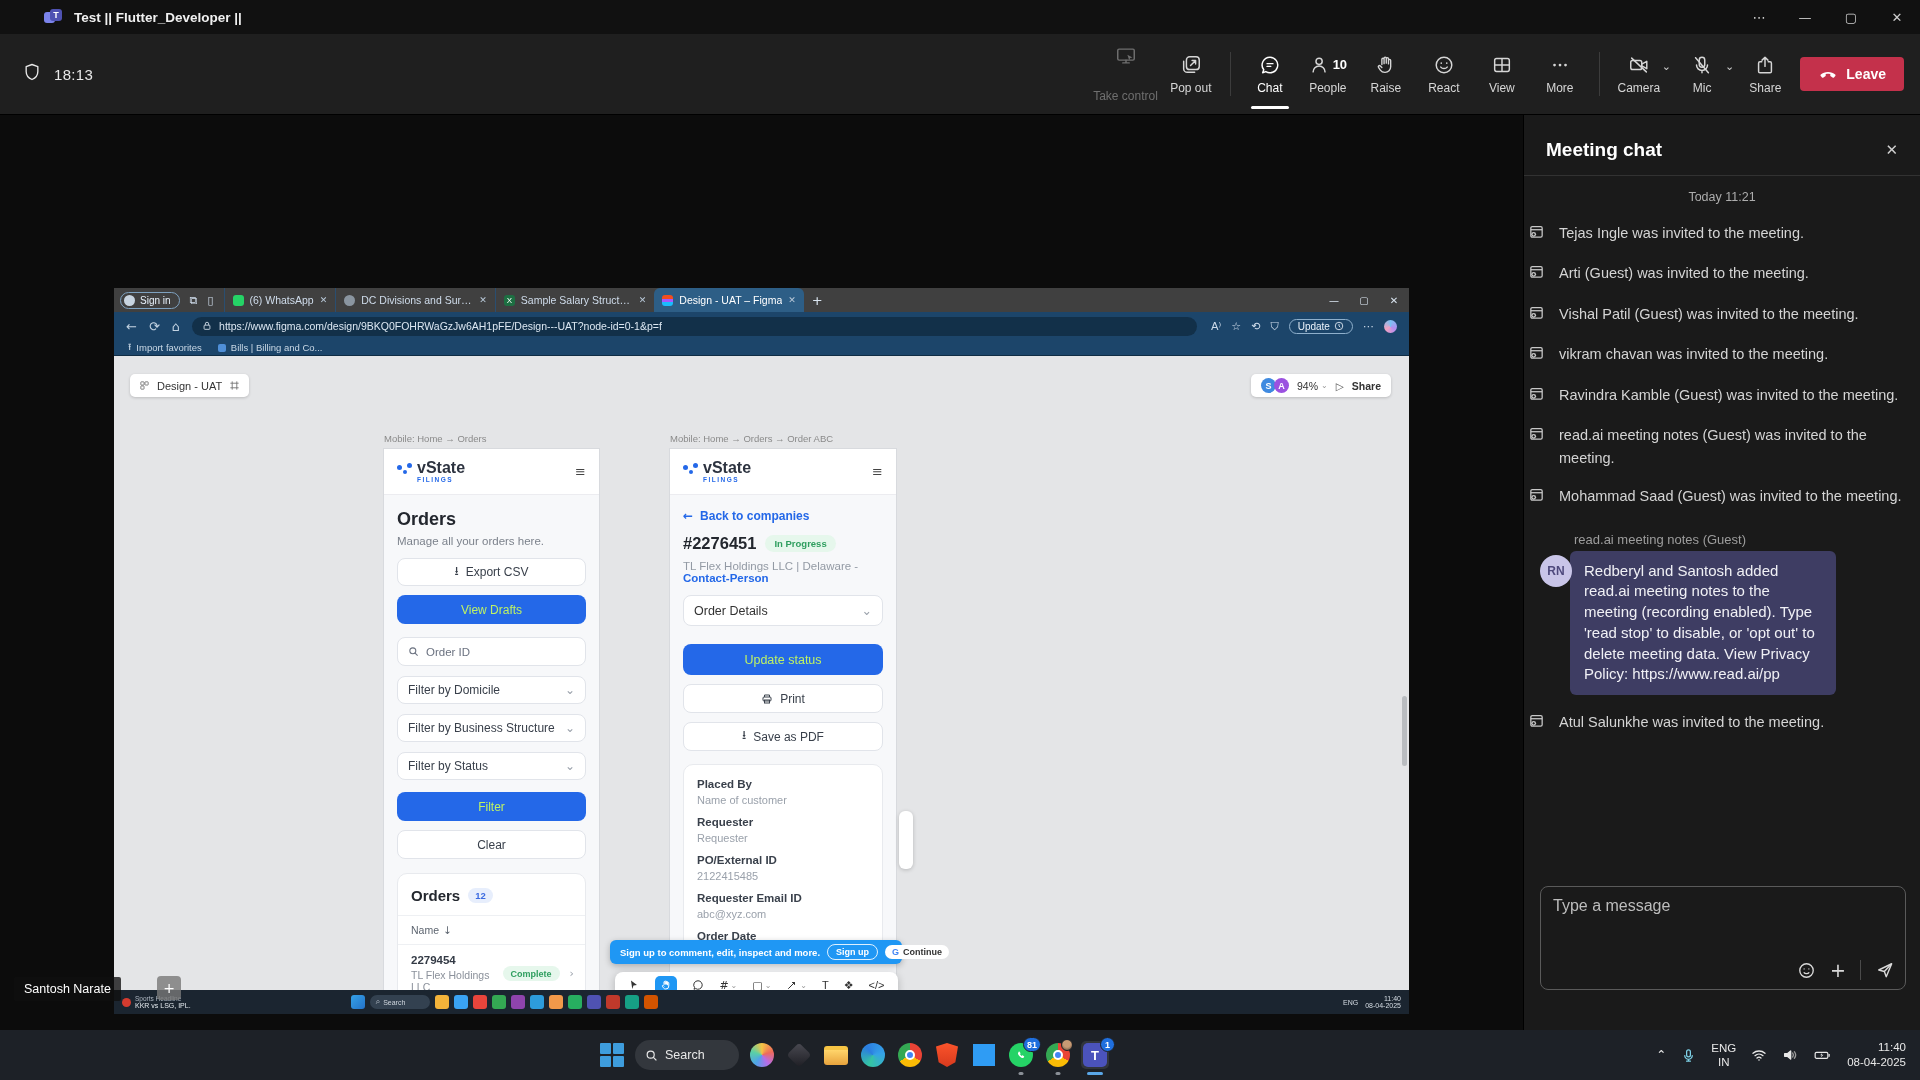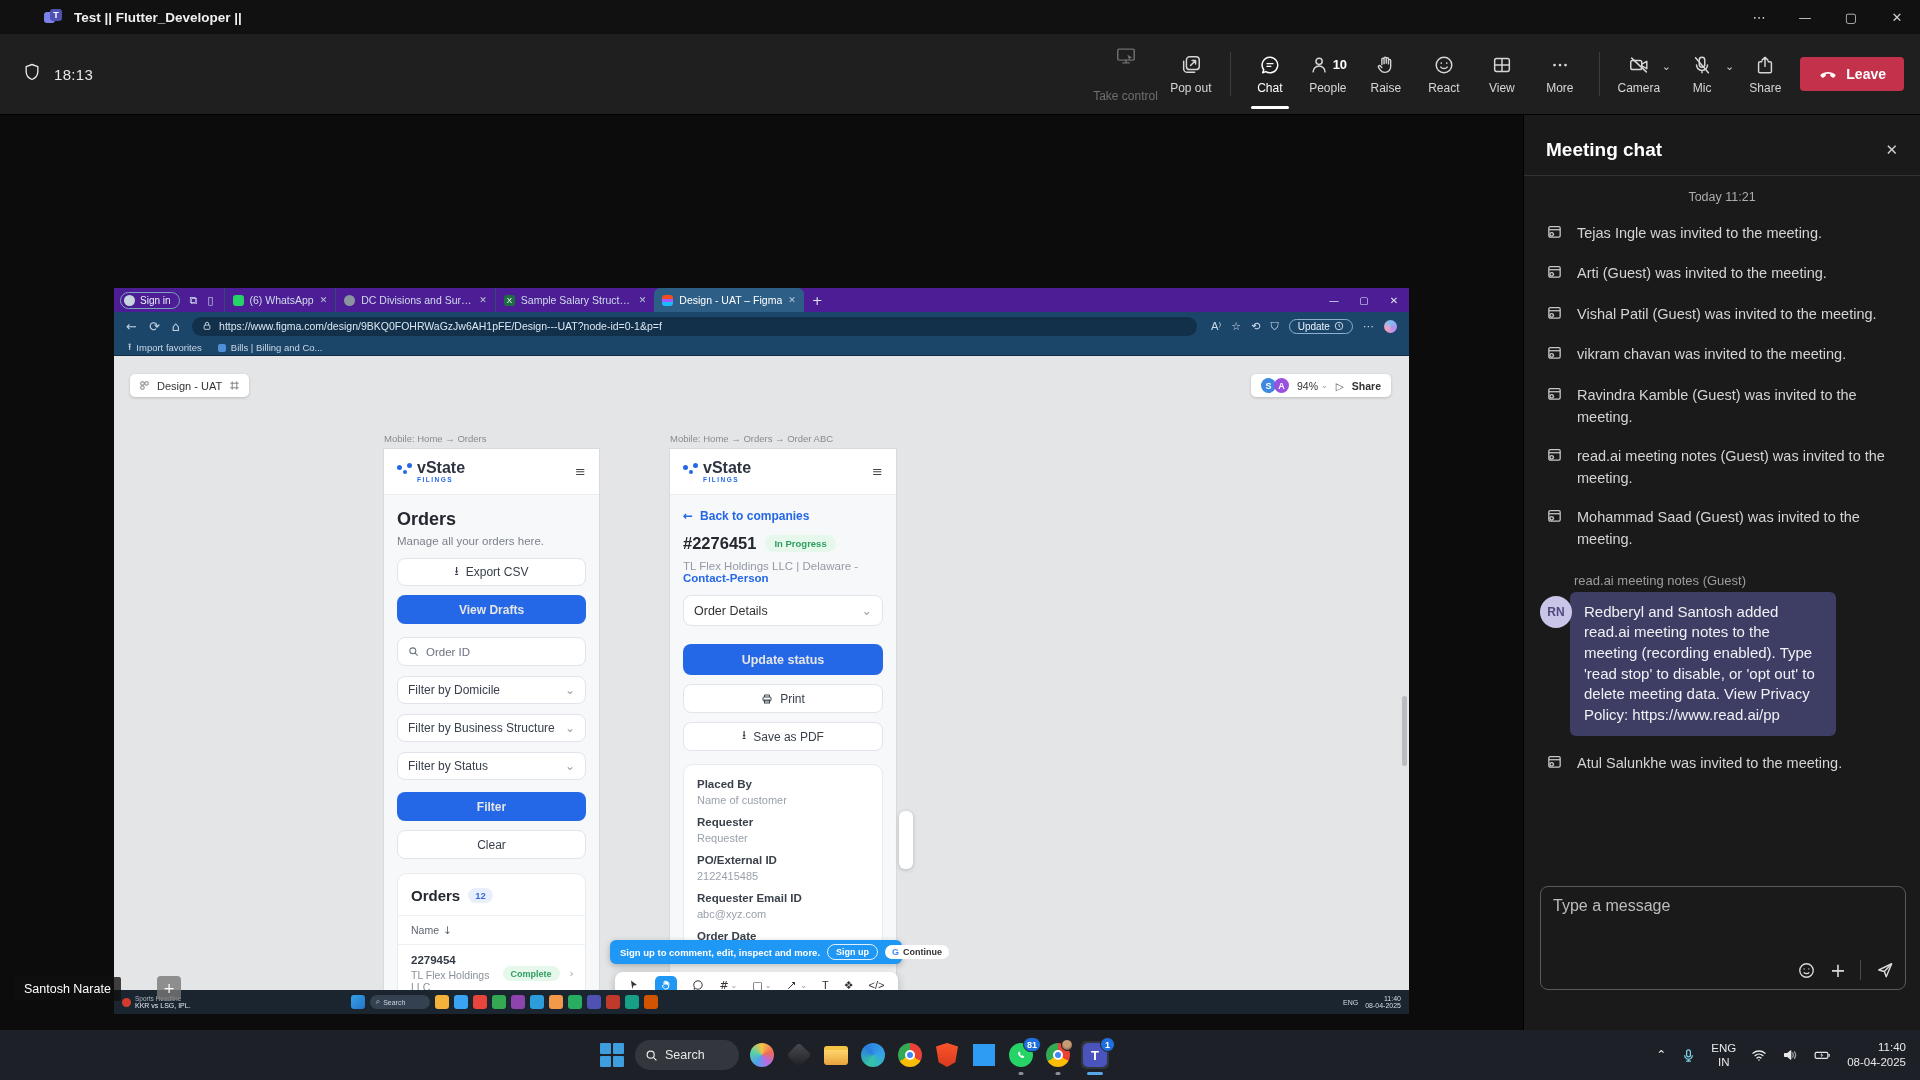--- a/index.html
+++ b/index.html
@@ -52,21 +52,21 @@
   .spot-tile { left:1160px; top:120px; width:289px; height:160px; border-radius:4px; overflow:hidden; background:radial-gradient(ellipse at 50% 60%, #31322a 0%, #181914 80%); }
   .sp-head { position:absolute; left:50%; top:26px; transform:translateX(-50%); width:52px; height:56px; border-radius:50% 50% 46% 46%; background:linear-gradient(#2e2620 18%, #c59c77 40%, #b08a66 100%); }
   .sp-body { position:absolute; left:50%; top:74px; transform:translateX(-50%); width:130px; height:90px; border-radius:34px 34px 0 0; background:linear-gradient(#6c6b4e, #50503a); }
   .mic-only { position:absolute; left:8px; bottom:8px; background:rgba(20,20,20,.72); border-radius:3px; padding:4px 6px; color:#fff; }
 
   
   .stage { left:0; top:115px; width:1523px; height:915px; background:#0c0c0c; }
 
   
   .browser { left:114px; top:288px; width:1295px; height:702px; background:#e4e5e7; overflow:hidden; }
-  .tabbar { position:absolute; left:0; top:0; width:100%; height:24px; background:#4c1d95; display:flex; align-items:center; color:#cfdceb; }
+  .tabbar { position:absolute; left:0; top:0; width:100%; height:24px; background:#404040; display:flex; align-items:center; color:#cfdceb; }
   .profile-pill { display:flex; align-items:center; gap:5px; border:1px solid #7fa2c0; border-radius:10px; height:17px; padding:0 8px 0 3px; margin-left:6px; font-size:10px; color:#e8f1fa; }
   .avatar-dot { width:11px; height:11px; border-radius:50%; background:#c8d4e0; }
   .tb-ic { font-size:11px; margin-left:10px; color:#cfdceb; }
   .tab { display:flex; align-items:center; gap:6px; height:24px; padding:0 8px; font-size:10.5px; max-width:160px; border-left:1px solid #2a4e70; }
   .tab .fav { width:11px; height:11px; border-radius:3px; flex:none; display:flex; align-items:center; justify-content:center; font-size:8px; color:#fff; }
   .tab .ttl { white-space:nowrap; overflow:hidden; text-overflow:ellipsis; max-width:112px; }
   .tab .x { font-size:9px; color:#b9c9d9; }
   .tab.active { background:#2d5e86; color:#fff; border-radius:6px 6px 0 0; border-left:none; }
   .newtab { font-size:13px; margin-left:8px; color:#dbe6f1; }
   .b-winctl { margin-left:auto; display:flex; gap:0; color:#dbe6f1; }
@@ -94,21 +94,21 @@
   .vlogo .mark { width:16px; height:14px; position:relative; margin-top:2px; }
   .vlogo .mark i { position:absolute; border-radius:50%; background:#2468e8; }
   .vlogo .w { font-size:16px; font-weight:bold; color:#2d3340; line-height:14px; }
   .vlogo .sub { font-size:6.5px; font-weight:bold; color:#2468e8; letter-spacing:1.5px; margin-top:1px; }
   .burger { margin-left:auto; color:#444; font-size:13px; letter-spacing:0; line-height:4px; }
   .mbody { padding:14px 13px 0 13px; }
   .m-title { font-size:18px; font-weight:bold; color:#23272e; }
   .m-sub { font-size:11.5px; color:#7c828c; margin-top:5px; }
   .btn { border-radius:8px; display:flex; align-items:center; justify-content:center; gap:7px; font-size:12px; }
   .btn.white { background:#fff; border:1px solid #e1e4ea; color:#39404b; }
-  .btn.blue { background:#2468e8; color:#e5e5e5; font-weight:bold; }
+  .btn.blue { background:#2468e8; color:#bef264; font-weight:normal; }
   .inputbox { background:#fff; border:1px solid #e1e4ea; border-radius:8px; height:29px; display:flex; align-items:center; padding:0 10px; gap:7px; font-size:11.5px; color:#6b7280; }
   .ddl { justify-content:flex-start !important; padding:0 10px; color:#4b5563; position:relative; }
   .ddl::after { content:"⌄"; position:absolute; right:10px; color:#9aa1ab; }
   .card { background:#fff; border:1px solid #e8eaee; border-radius:10px; }
   .ord-head { display:flex; align-items:center; gap:8px; padding:13px 13px 11px; }
   .ord-ttl { font-size:15px; font-weight:bold; color:#23272e; }
   .cnt-badge { background:#e7eefc; color:#3b6be0; font-size:9.5px; font-weight:bold; border-radius:9px; padding:2px 7px; }
   .colrow { border-top:1px solid #eef0f3; border-bottom:1px solid #eef0f3; padding:8px 13px; font-size:10.5px; color:#5d6570; }
   .orow { display:flex; align-items:center; padding:9px 11px 9px 13px; border-bottom:1px solid #f0f1f4; }
   .oid { font-size:11.5px; font-weight:bold; color:#333a45; }
@@ -147,21 +147,21 @@
   
   .presenter { left:14px; top:977px; background:rgba(15,15,15,.78); color:#fff; font-size:12.5px; padding:5px 10px; border-radius:2px; }
   .plus-chip { left:157px; top:976px; width:24px; height:24px; background:rgba(120,120,120,.8); border-radius:4px; color:#fff; display:flex; align-items:center; justify-content:center; font-size:14px; }
 
   
   .chatpanel { left:1523px; top:115px; width:397px; height:915px; background:#1a1a1a; border-left:1px solid #000; color:#ddd; }
   .chat-head { display:flex; align-items:center; padding:24px 22px 14px; border-bottom:1px solid #323232; }
   .chat-title { font-size:19px; font-weight:bold; color:#fff; }
   .chat-x { margin-left:auto; font-size:15px; color:#cfcfcf; }
   .date-lbl { text-align:center; color:#adadad; font-size:12.5px; margin:14px 0 10px; }
-  .sysrow { display:flex; gap:14px; padding:8px 22px; color:#d4d4d4; font-size:14.5px; line-height:1.55; }
+  .sysrow { display:flex; gap:14px; padding:8px 4px; color:#d4d4d4; font-size:14.5px; line-height:1.55; }
   .sysrow .ic { flex:none; color:#c8c8c8; margin-top:1px; }
   .sender-lbl { color:#9d9d9d; font-size:13px; margin:14px 0 4px 50px; }
   .msg-wrap { display:flex; align-items:flex-start; gap:4px; padding:0 22px 0 16px; }
   .rn-av { width:32px; height:32px; border-radius:50%; background:#c9c5e8; color:#4f4a7d; font-size:12px; font-weight:bold; display:flex; align-items:center; justify-content:center; flex:none; margin-top:4px; z-index:2; }
   .bubble { background:#3e3d63; border-radius:6px; padding:10px 14px; font-size:15px; line-height:1.38; color:#f0f0f5; max-width:266px; margin-left:-6px; }
   .chat-inputbox { position:absolute; left:16px; right:14px; bottom:40px; height:104px; border:1px solid #5a5a5a; border-radius:8px; background:#1a1a1a; }
   .chat-inputbox textarea { position:absolute; inset:10px 12px 34px; background:transparent; border:none; outline:none; resize:none; color:#eee; font-size:16px; font-family:"Liberation Sans", sans-serif; }
   .chat-inputbox textarea::placeholder { color:#bdbdbd; }
   .ci-icons { position:absolute; right:10px; bottom:8px; display:flex; align-items:center; gap:14px; color:#d9d9d9; }
   .ci-div { width:1px; height:20px; background:#4a4a4a; }

